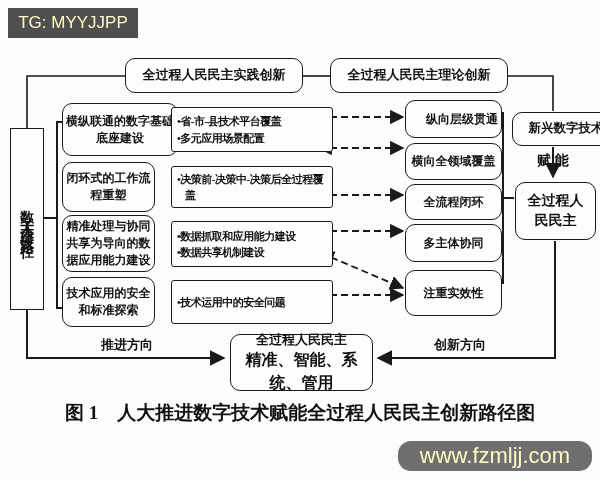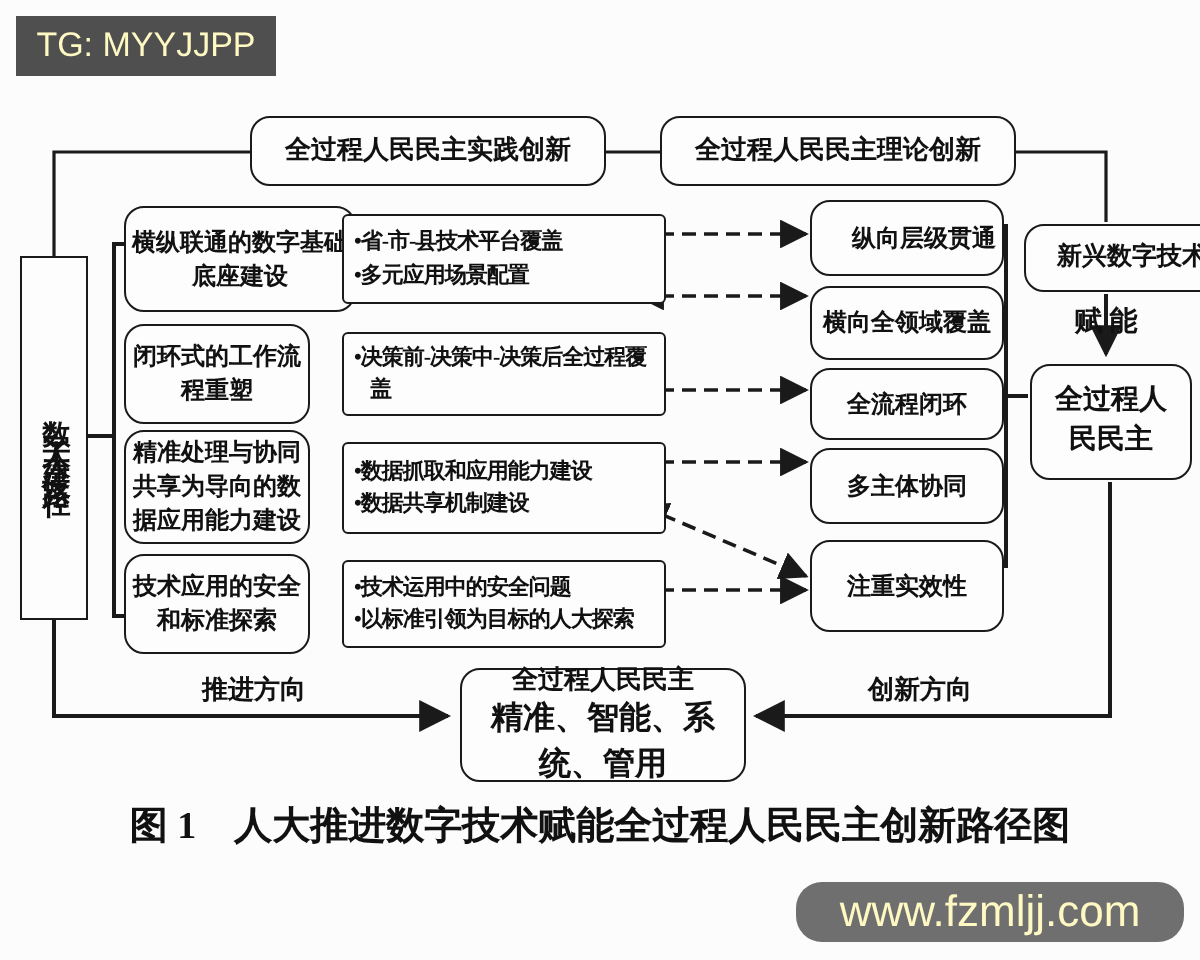--- a/index.html
+++ b/index.html
@@ -88,21 +88,20 @@
   <div class="box sq det" style="left:155px;top:221px;width:162px;height:46px;justify-content:center;">
     <div>•数据抓取和应用能力建设</div>
     <div>•数据共享机制建设</div>
   </div>
 
   <div class="box round lbl" style="left:62px;top:277px;width:93px;height:50px;">
     <span>技术应用的安全和标准探索</span>
   </div>
   <div class="box sq det" style="left:155px;top:280px;width:162px;height:44px;justify-content:center;">
     <div>•技术运用中的安全问题</div>
-    <div>•以标准引领为目标的人大探索</div>
   </div>
 
   <div class="box round feat" style="left:405px;top:100px;width:97px;height:38px;padding-left:17px;">
     <span>纵向层级贯通</span>
   </div>
   <div class="box round feat" style="left:405px;top:143px;width:97px;height:37px;">
     <span>横向全领域覆盖</span>
   </div>
   <div class="box round feat" style="left:405px;top:184px;width:97px;height:36px;">
     <span>全流程闭环</span>

